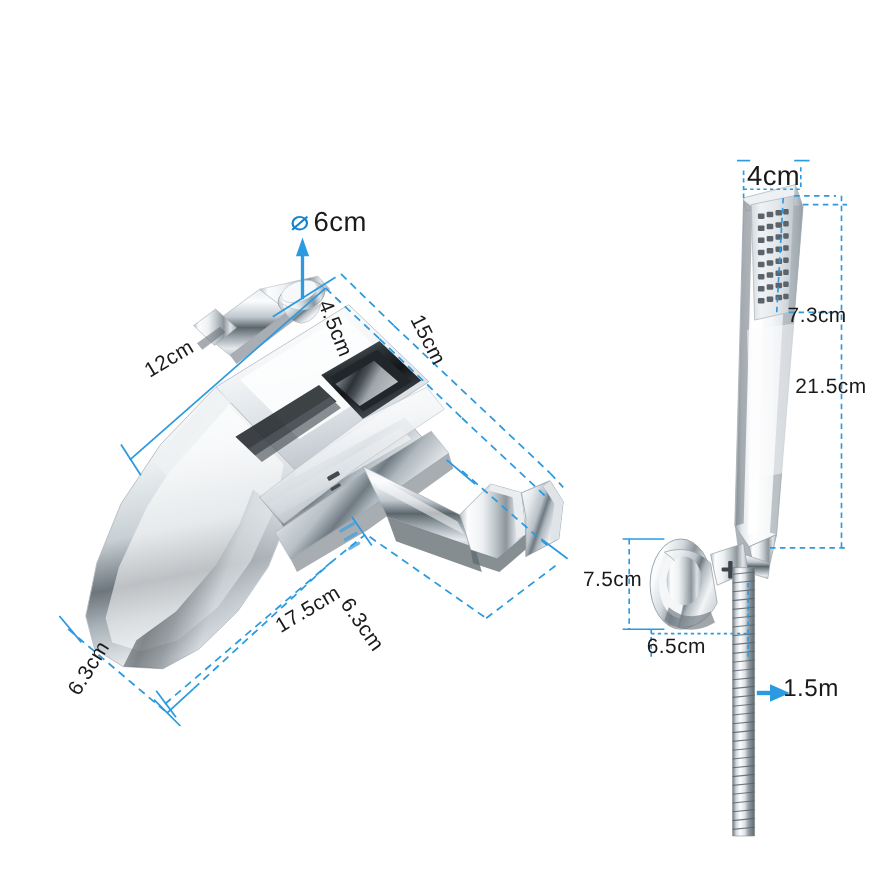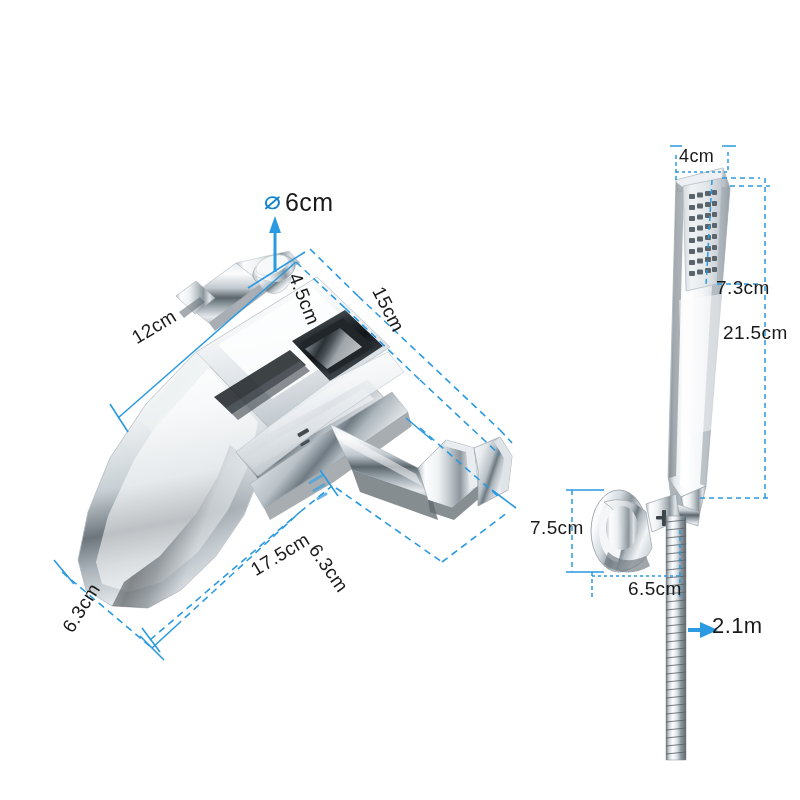--- a/index.html
+++ b/index.html
@@ -37,25 +37,25 @@
     transform: scaleX(1.15);
   }
   .lbl-6cm      { left: 285px; top: 188px; font-size: 25px; }
   .lbl-dia-wrap { left: 265px; top: 186px; font-size: 25px; }
   .lbl-12cm     { left: 128px; top: 330px; font-size: 19px; transform: rotate(-31deg); transform-origin: left top; }
   .lbl-45cm     { left: 304px; top: 270px; font-size: 19px; transform: rotate(68deg); transform-origin: left top; }
   .lbl-15cm     { left: 387px; top: 283px; font-size: 19px; transform: rotate(63deg); transform-origin: left top; }
   .lbl-175cm    { left: 247px; top: 562px; font-size: 19px; transform: rotate(-31deg); transform-origin: left top; }
   .lbl-63cm-mid { left: 322px; top: 540px; font-size: 19px; transform: rotate(55deg); transform-origin: left top; }
   .lbl-63cm-low { left: 58px;  top: 625px; font-size: 19px; transform: rotate(-58deg); transform-origin: left top; }
-  .lbl-4cm      { left: 679px; top: 146px; font-size: 18px; }
+  .lbl-4cm      { left: 679px; top: 146px; font-size: 25px; }
   .lbl-73cm     { left: 716px; top: 233px; font-size: 19px; margin-top: 44px; }
-  .lbl-215cm    { left: 723px; top: 322px; font-size: 19px; }
+  .lbl-215cm    { left: 723px; top: 341px; font-size: 19px; }
   .lbl-75cm     { left: 530px; top: 506px; font-size: 19px; margin-top: 11px; }
-  .lbl-65cm     { left: 628px; top: 578px; font-size: 19px; }
+  .lbl-65cm     { left: 588px; top: 578px; font-size: 19px; }
   .lbl-15m      { left: 712px; top: 613px; font-size: 22px; }
 </style>
 </head>
 <body>
 
 <div id="stage">
 
   <svg id="artwork" viewBox="0 0 800 800" xmlns="http://www.w3.org/2000/svg">
     <defs>
 
@@ -435,15 +435,15 @@
   <div class="dim-label lbl-15cm">15cm</div>
   <div class="dim-label lbl-175cm">17.5cm</div>
   <div class="dim-label lbl-63cm-mid">6.3cm</div>
   <div class="dim-label lbl-63cm-low">6.3cm</div>
 
   <div class="dim-label lbl-4cm">4cm</div>
   <div class="dim-label lbl-73cm">7.3cm</div>
   <div class="dim-label lbl-215cm">21.5cm</div>
   <div class="dim-label lbl-75cm">7.5cm</div>
   <div class="dim-label lbl-65cm">6.5cm</div>
-  <div class="dim-label lbl-15m">2.1m</div>
+  <div class="dim-label lbl-15m">1.5m</div>
 
 </div>
 
 </body></html>

